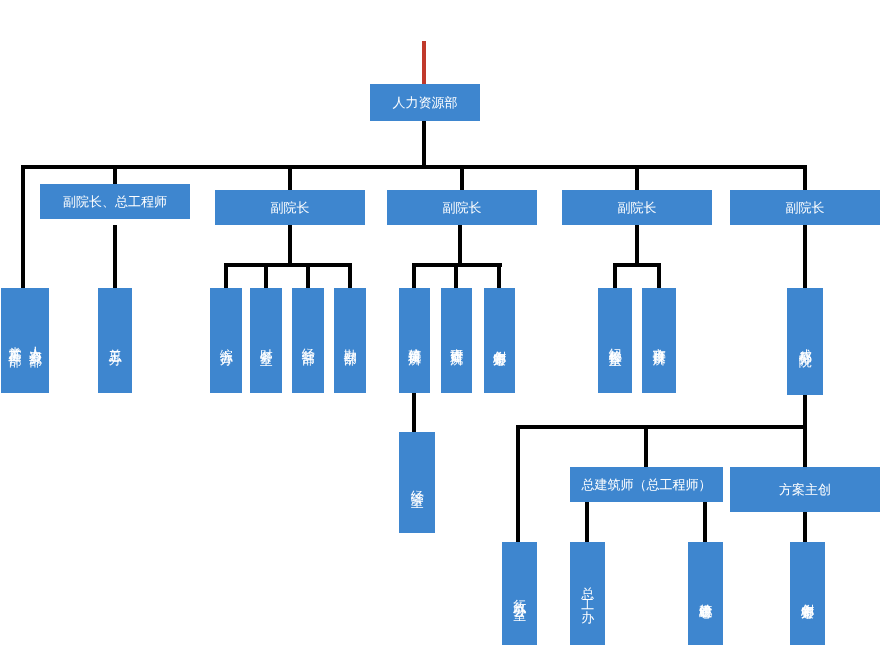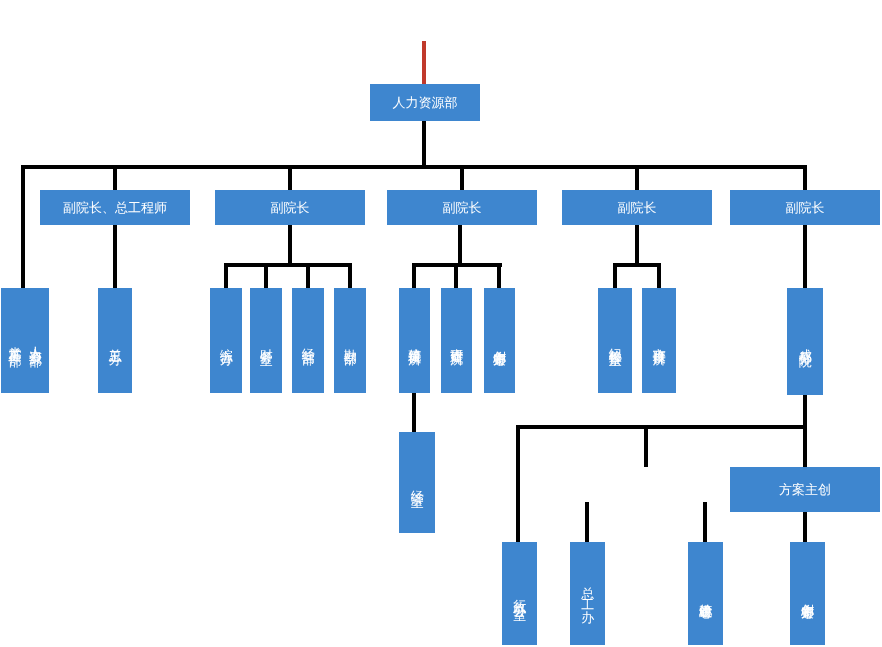--- a/index.html
+++ b/index.html
@@ -65,21 +65,21 @@
   <div class="line" style="left:516px;top:425px;width:291px;height:4px;"></div>
   <div class="line" style="left:516px;top:429px;width:4px;height:113px;"></div>
   <div class="line" style="left:644px;top:429px;width:4px;height:38px;"></div>
   <div class="line" style="left:803px;top:429px;width:4px;height:38px;"></div>
   <div class="line" style="left:585px;top:502px;width:4px;height:40px;"></div>
   <div class="line" style="left:703px;top:502px;width:4px;height:40px;"></div>
   <div class="line" style="left:803px;top:502px;width:4px;height:40px;"></div>
 
   <div class="node" style="left:370px;top:84px;width:110px;height:37px;">人力资源部</div>
 
-  <div class="node" style="left:40px;top:190px;width:150px;height:35px;">副院长、总工程师</div>
+  <div class="node" style="left:40px;top:184px;width:150px;height:35px;">副院长、总工程师</div>
   <div class="node" style="left:215px;top:190px;width:150px;height:35px;">副院长</div>
   <div class="node" style="left:387px;top:190px;width:150px;height:35px;">副院长</div>
   <div class="node" style="left:562px;top:190px;width:150px;height:35px;">副院长</div>
   <div class="node" style="left:730px;top:190px;width:150px;height:35px;">副院长</div>
 
   <div class="node combo" style="left:1px;top:288px;width:48px;height:105px;">
     <span>党群工作部</span>
     <span>人力资源部</span>
   </div>
   <div class="node v" style="left:98px;top:288px;width:34px;height:105px;">总工办</div>
@@ -89,20 +89,21 @@
   <div class="node v" style="left:334px;top:288px;width:32px;height:105px;">勘察部</div>
   <div class="node v" style="left:399px;top:288px;width:31px;height:105px;letter-spacing:1px;">建筑设计所</div>
   <div class="node v" style="left:441px;top:288px;width:31px;height:105px;letter-spacing:1px;">古建研究所</div>
   <div class="node v" style="left:484px;top:288px;width:31px;height:105px;letter-spacing:0;">方案创作中心</div>
   <div class="node v" style="left:598px;top:288px;width:34px;height:105px;letter-spacing:1px;">纪检督察室</div>
   <div class="node v" style="left:642px;top:288px;width:34px;height:105px;letter-spacing:1px;">市政设计所</div>
   <div class="node v" style="left:787px;top:288px;width:36px;height:107px;">成都分院</div>
 
   <div class="node v" style="left:399px;top:432px;width:36px;height:101px;">经济室</div>
 
+  <div class="node" style="left:570px;top:467px;width:153px;height:35px;">总建筑师（总工程师）</div>
   <div class="node" style="left:730px;top:467px;width:150px;height:45px;">方案主创</div>
 
   <div class="node v" style="left:502px;top:542px;width:35px;height:103px;">行政办公室</div>
   <div class="node v spaced" style="left:570px;top:542px;width:35px;height:103px;">总工办</div>
   <div class="node v" style="left:688px;top:542px;width:35px;height:103px;letter-spacing:0;">建筑设计中心</div>
   <div class="node v" style="left:790px;top:542px;width:35px;height:103px;letter-spacing:0;">方案创作中心</div>
 
 </div>
 
 </body></html>

